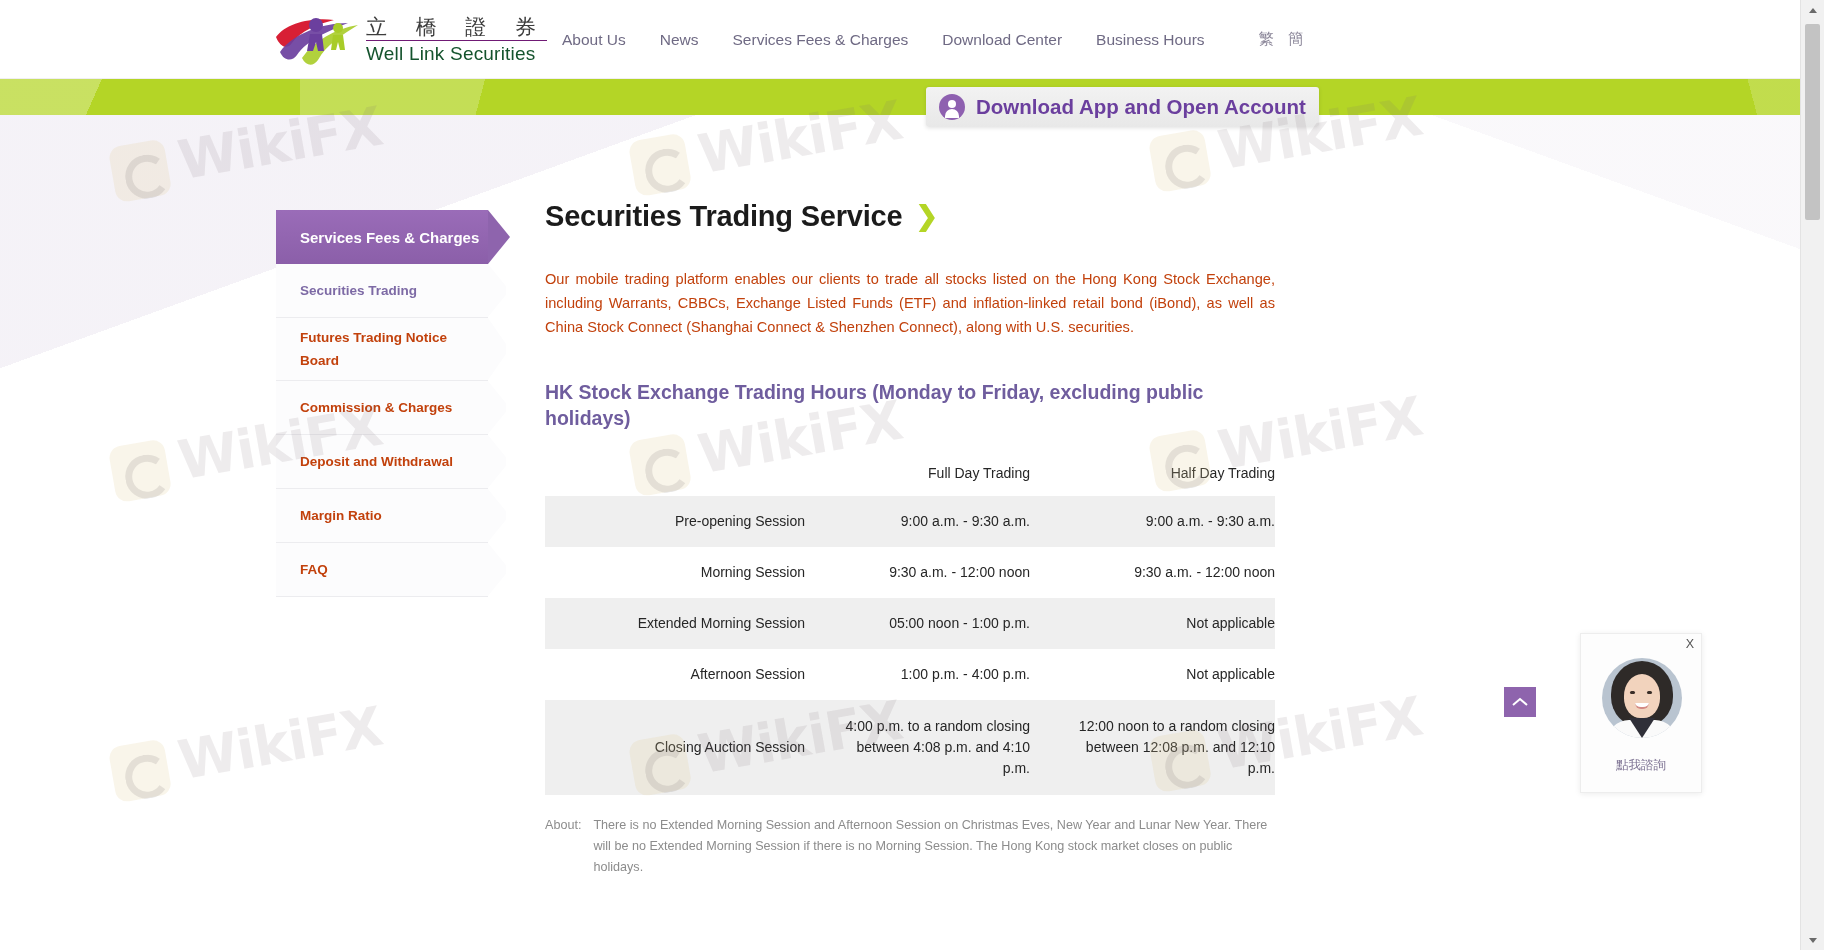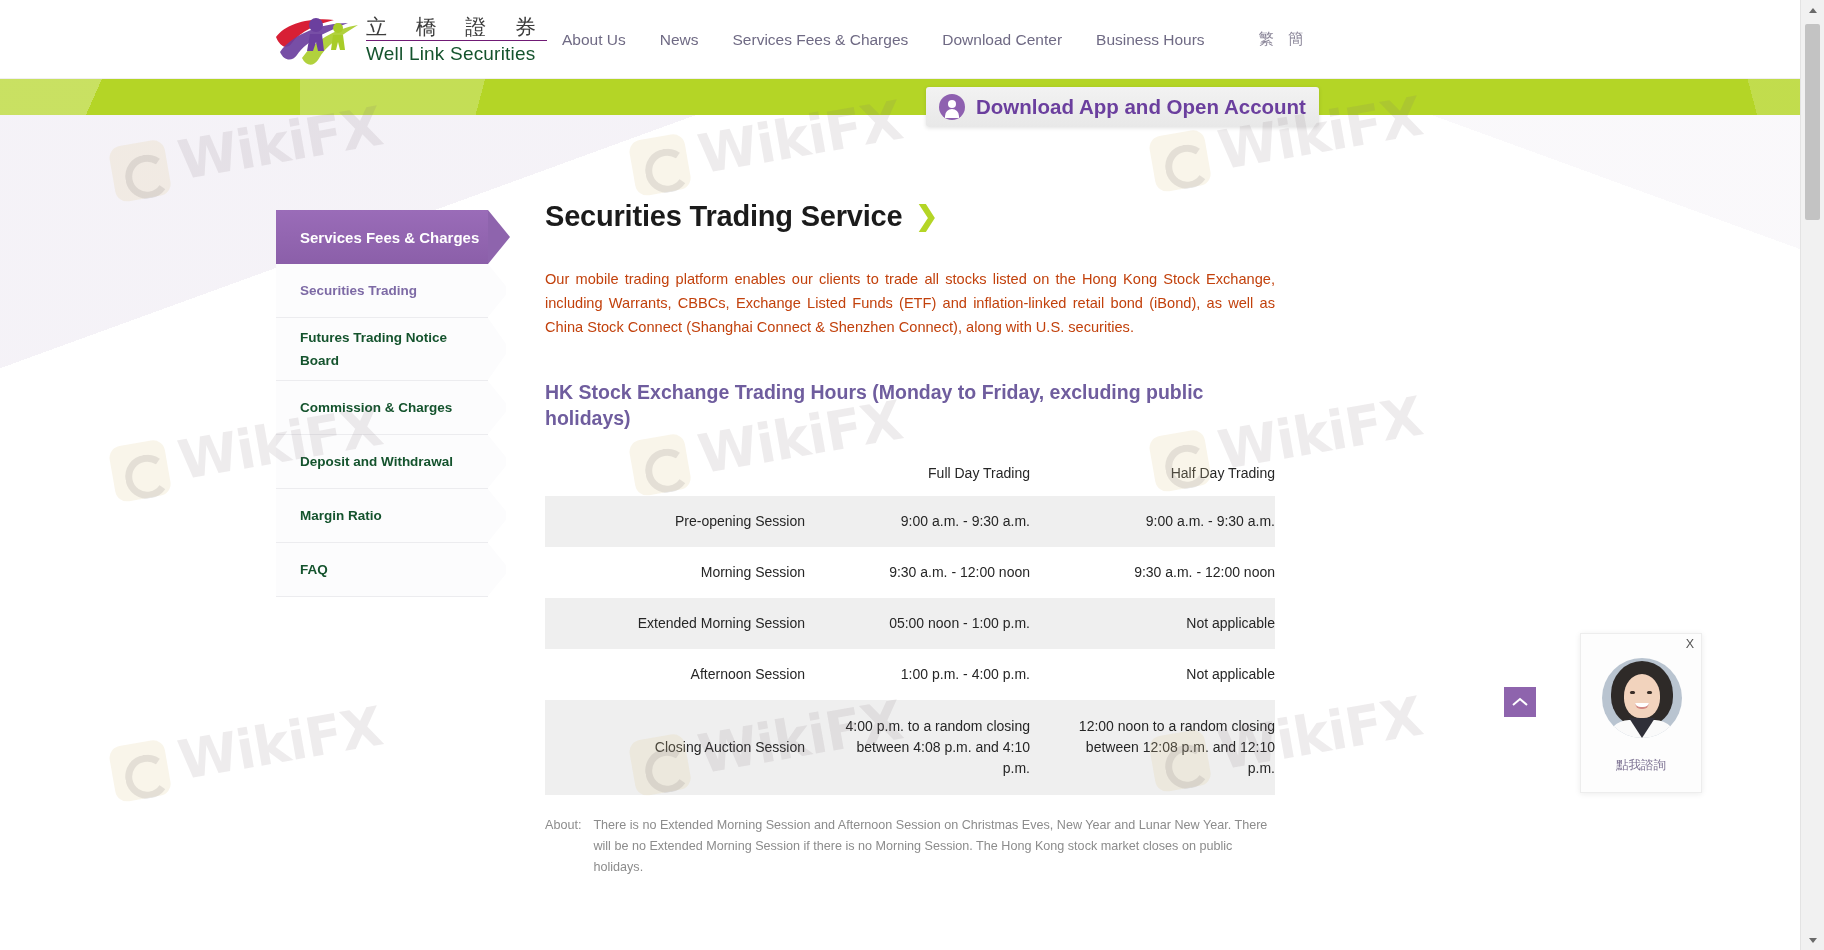--- a/index.html
+++ b/index.html
@@ -181,21 +181,21 @@
     position: relative;
     min-height: 54px;
     background: #fcfcfd;
     border-bottom: 1px solid #ececef;
     display: flex; align-items: center;
     padding: 8px 18px 8px 24px;
     cursor: pointer;
   }
   .side-item:first-of-type { border-top: 1px solid #f4f4f6; }
   .side-item .lbl {
-    font-size: 13.5px; font-weight: bold; color: #14532d;
+    font-size: 13.5px; font-weight: bold; color: #c2410c;
     line-height: 23px;
   }
   .side-item.active .lbl { color: #7d6aa5; }
   .side-item::after {
     content: "";
     position: absolute; right: -18px; top: 0; bottom: 0;
     width: 18px;
     background: #fcfcfd;
     clip-path: polygon(0 0, 100% 42%, 100% 58%, 0 100%);
   }

